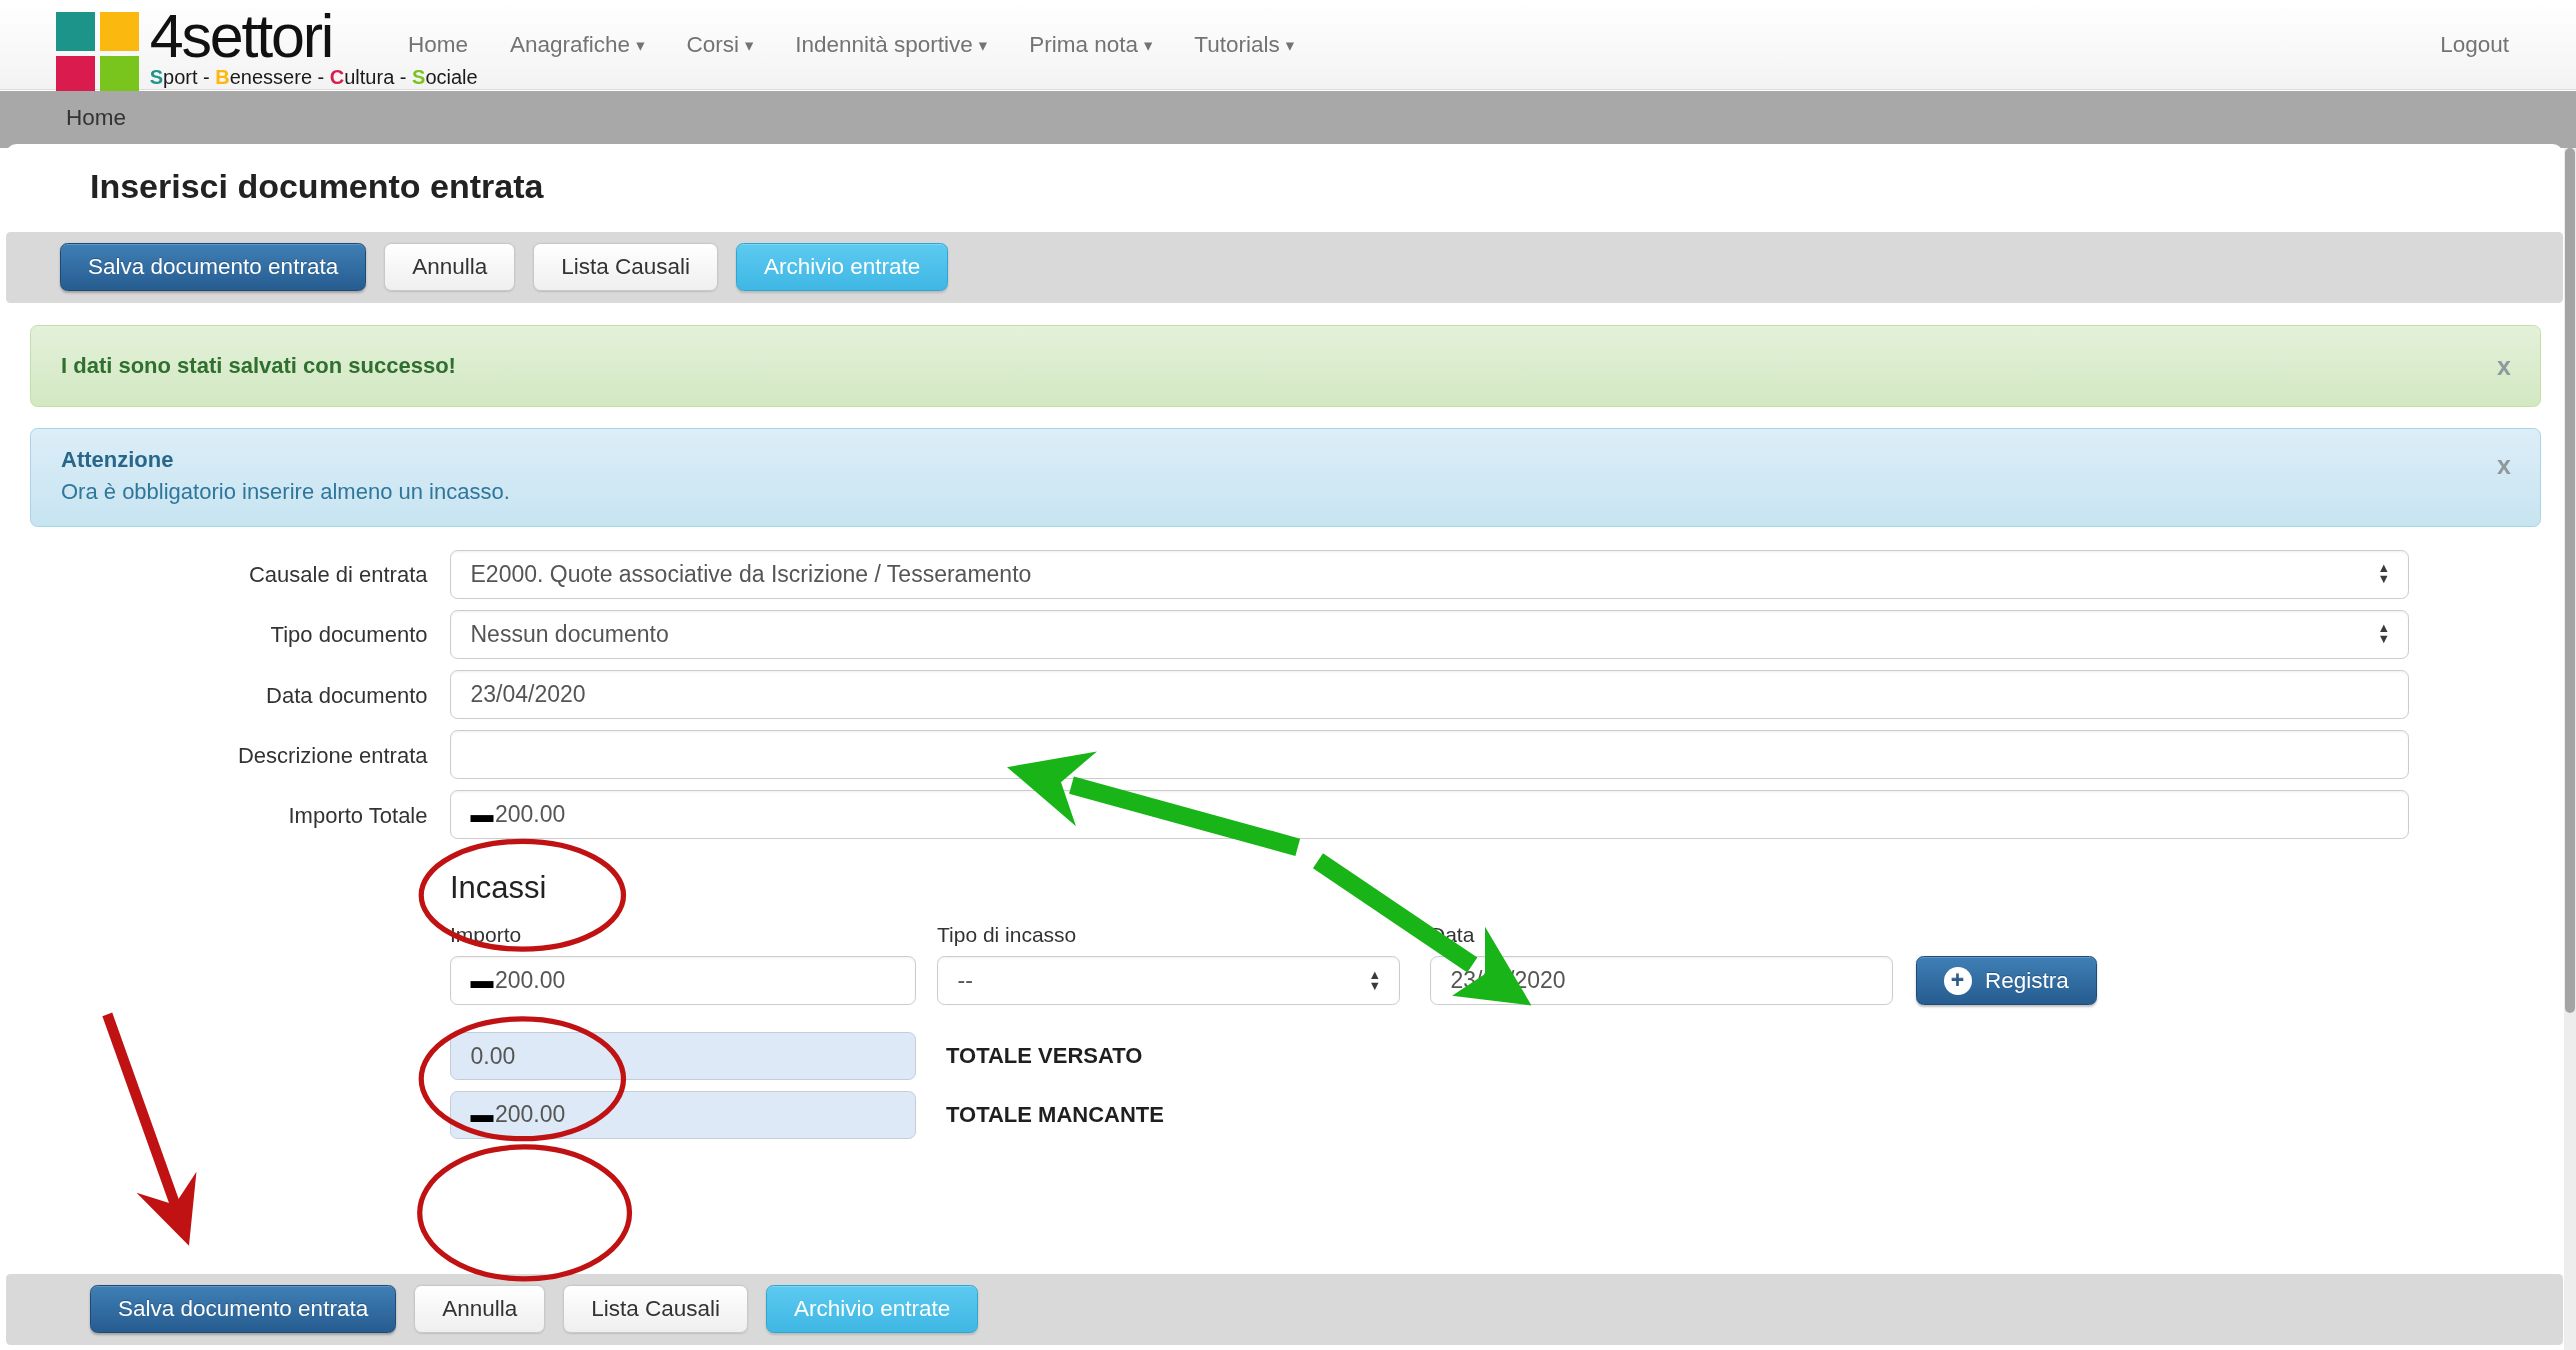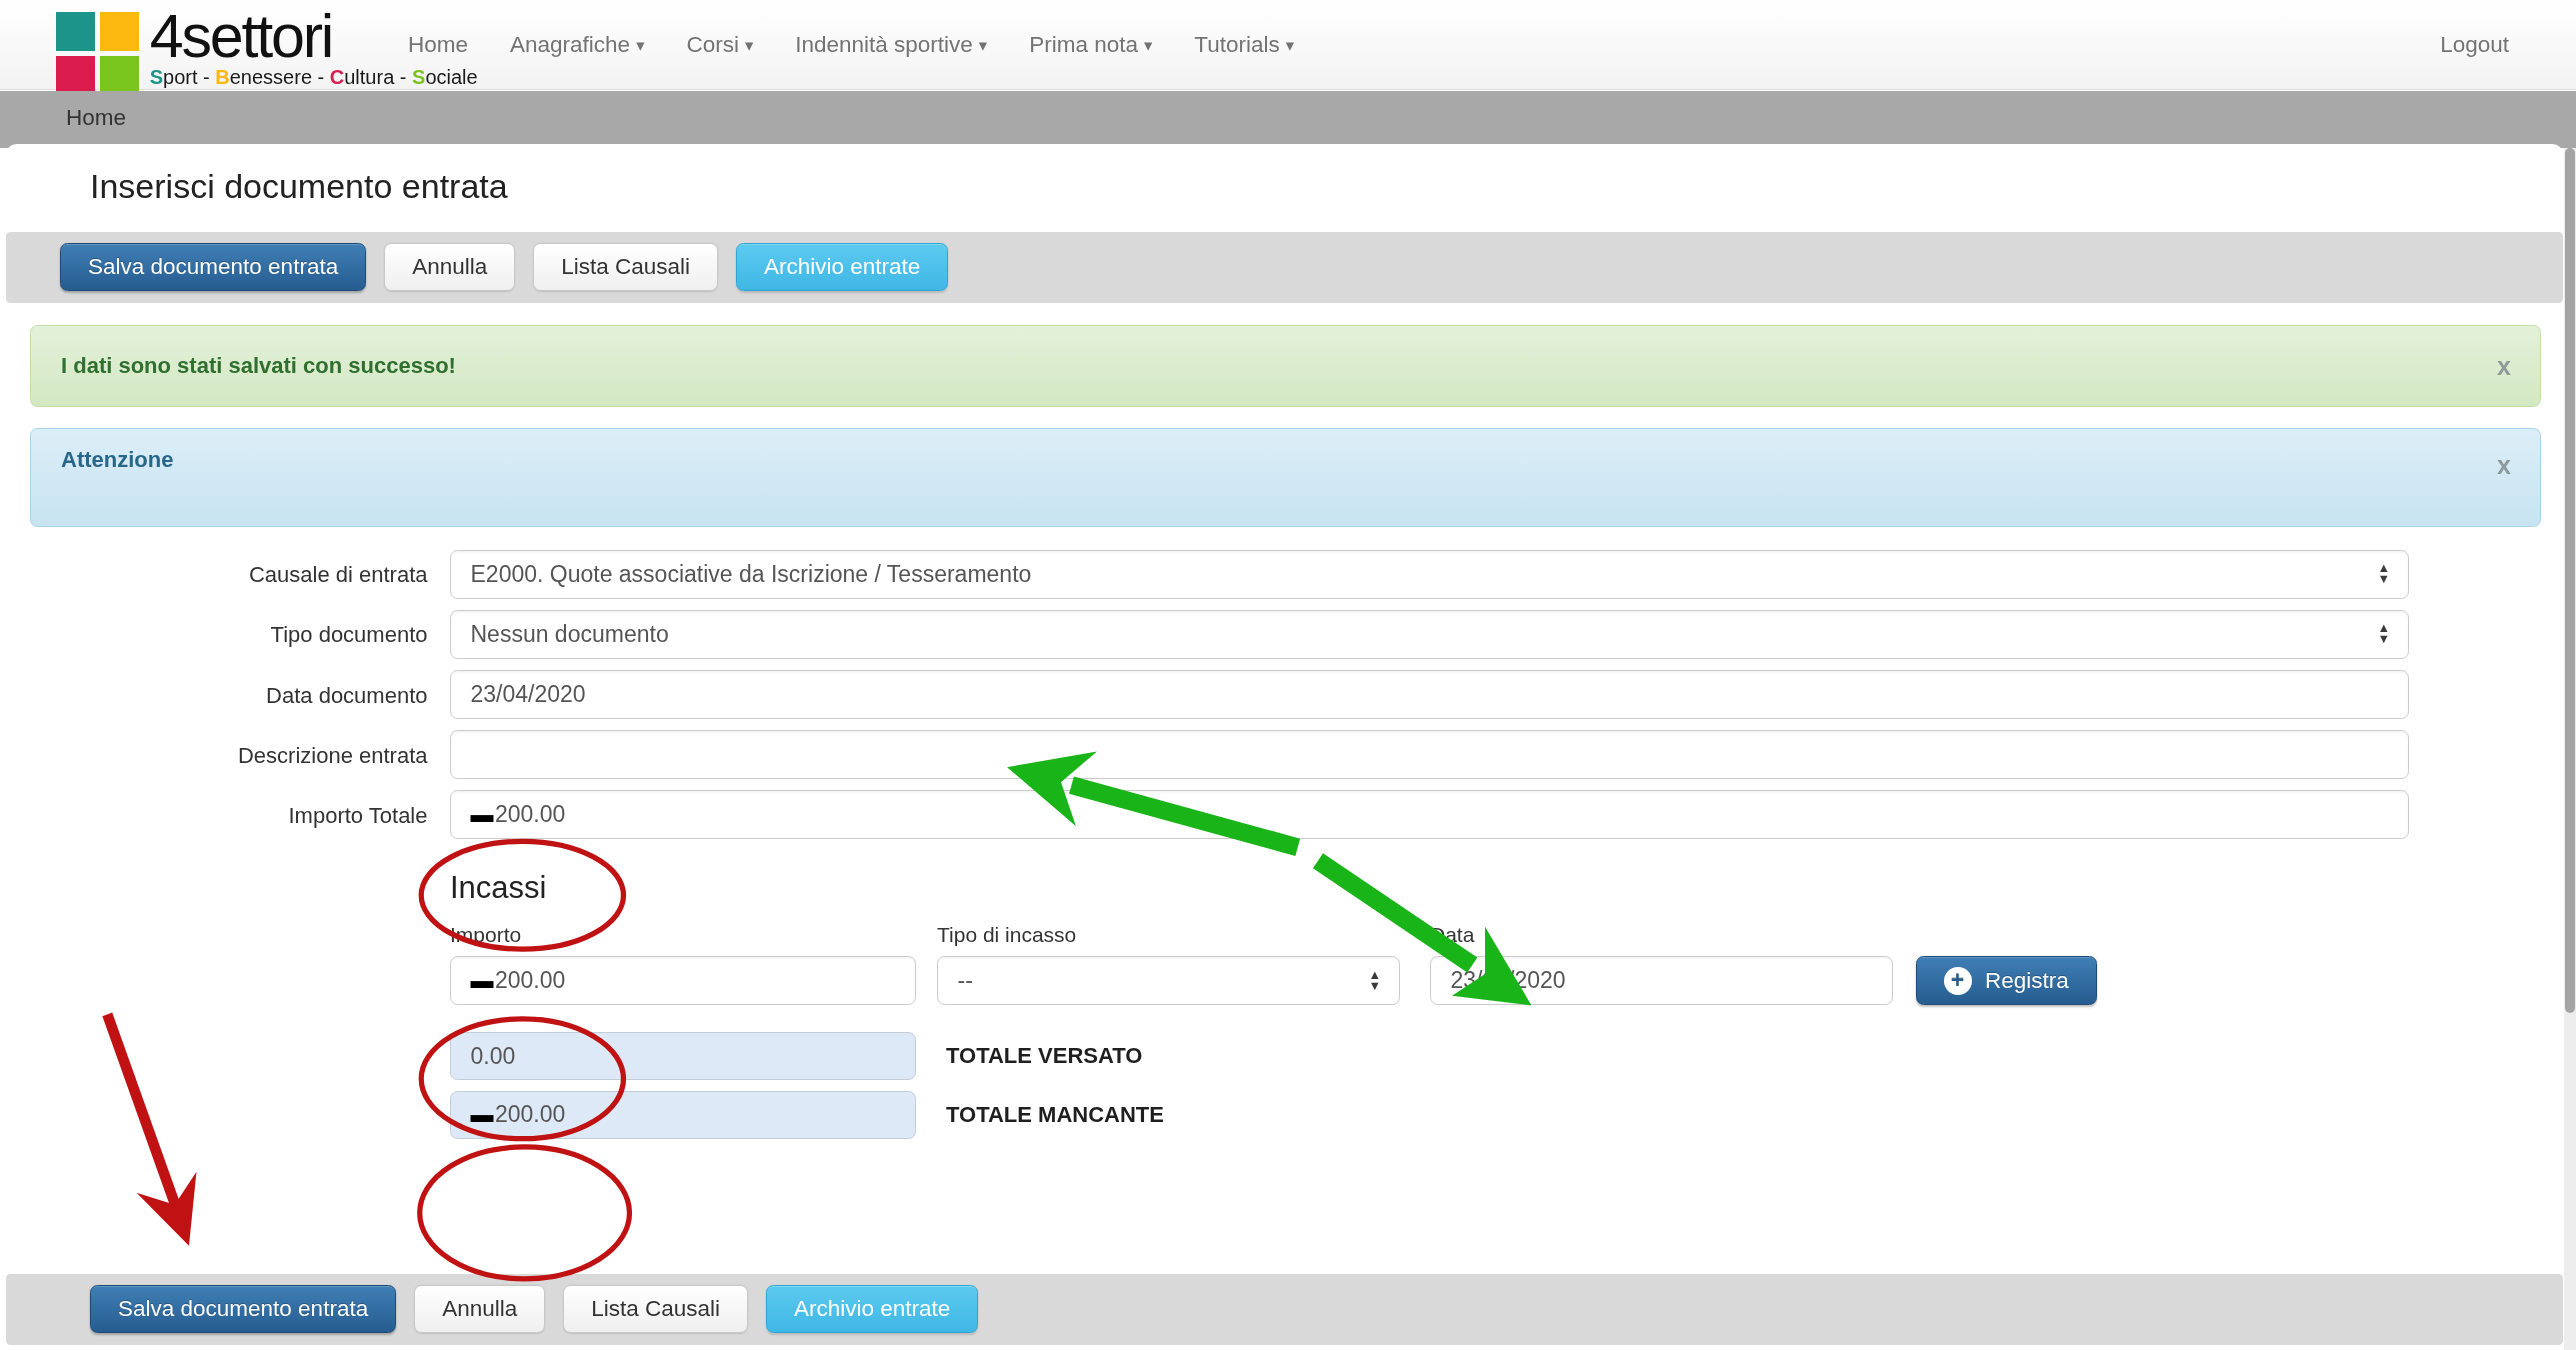--- a/index.html
+++ b/index.html
@@ -21,21 +21,21 @@
   .nav-caret { font-size:16.5px; color:#737373; }
   .logout { position:absolute; right:67px; top:0; height:90px; display:flex; align-items:center; font-size:22.5px; color:#737373; cursor:pointer; }
 
   
   .crumb-band { position:absolute; left:0; top:91px; width:2576px; height:57px; background:#a8a8a8; }
   .crumb { position:absolute; left:66px; top:13.5px; font-size:22.5px; color:#333; }
 
   
   .panel { position:absolute; left:6px; top:144px; width:2557px; height:1206px; background:#ffffff;
            border-radius:10.5px 10.5px 0 0; }
-  .page-title { margin:22.5px 0 0 84px; font-size:34px; font-weight:400; color:#222; }
+  .page-title { margin:22.5px 0 0 84px; font-size:34px; font-weight:700; color:#222; }
 
   .toolbar { height:71px; background:#d9d9d9; display:flex; align-items:center; border-radius:4.5px; }
   .toolbar.top { margin-top:26px; padding:0 45px 0 54px; }
   .toolbar.bottom { position:absolute; left:0; bottom:5.2px; width:100%; padding:0 90px 0 84px; }
   .btn { height:48px; padding:0 27px; border-radius:7.5px; font-size:22.5px; display:inline-flex; align-items:center;
          justify-content:center; cursor:pointer; border:0.7px solid transparent; white-space:nowrap; }
   .btn + .btn { margin-left:18px; }
   .btn-primary { background:linear-gradient(#3f7fb5,#265c90); border-color:#1d4a77; color:#fff;
                  text-shadow:0 -0.7px 0 rgba(0,0,0,.25); box-shadow:inset 0 0.7px 0 rgba(255,255,255,.25), 0 1.5px 2.2px rgba(0,0,0,.25); }
   .btn-default { background:linear-gradient(#ffffff,#efefef); border-color:#c8c8c8; color:#333;
@@ -153,20 +153,21 @@
       <button class="btn btn-cyan spacer">Archivio entrate</button>
     </div>
 
     <div class="alert alert-success">
       <span class="a-text">I dati sono stati salvati con successo!</span>
       <span class="close-x">x</span>
     </div>
 
     <div class="alert alert-info">
       <div class="a-title">Attenzione</div>
+      <div class="a-text">Ora è obbligatorio inserire almeno un incasso.</div>
       <span class="close-x">x</span>
     </div>
 
 
     <div class="form-rows">
       <div class="frow">
         <div class="flabel">Causale di entrata</div>
         <div class="control select">
           <span>E2000. Quote associative da Iscrizione / Tesseramento</span>
           <span class="stepper">

